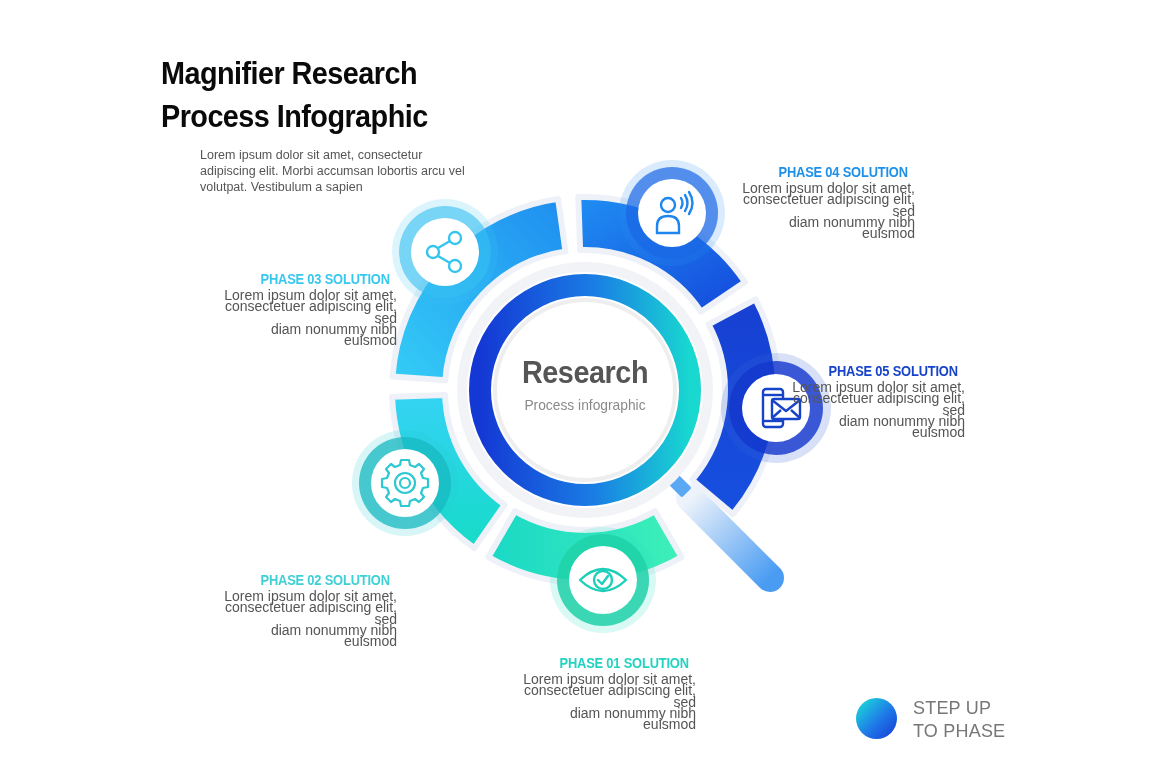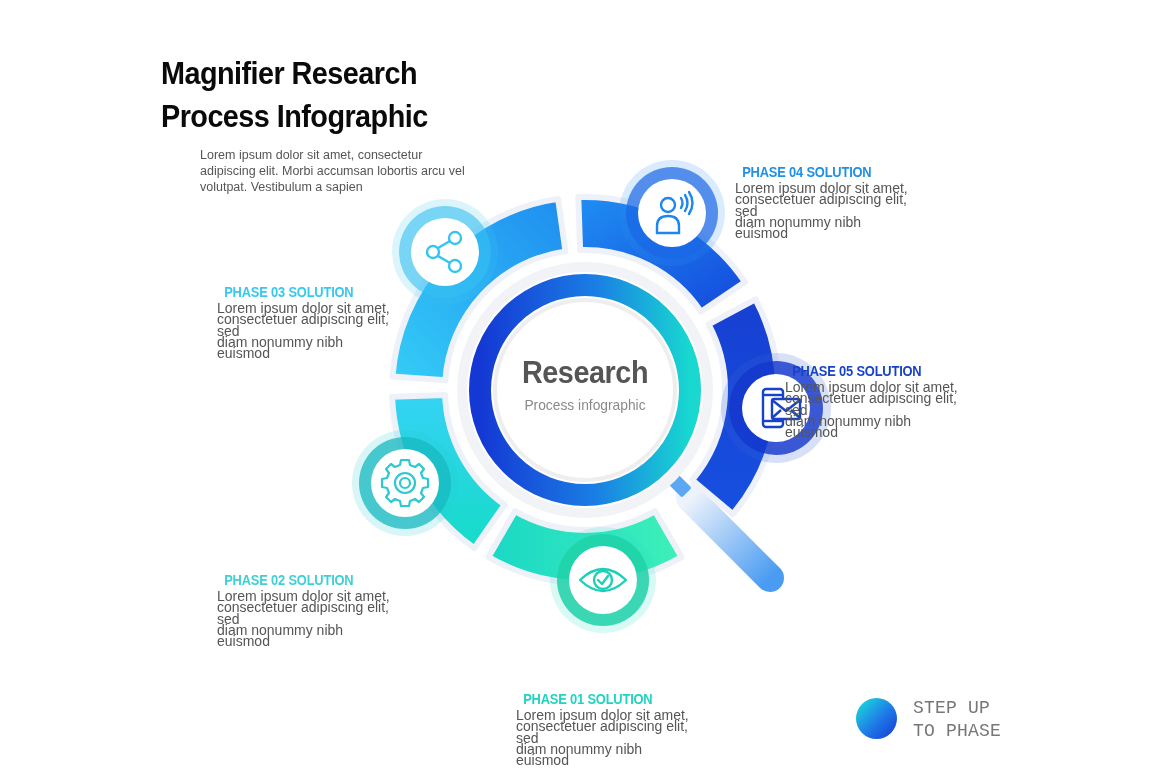--- a/index.html
+++ b/index.html
@@ -4,34 +4,34 @@
 <style>
   html, body { margin: 0; padding: 0; background: #ffffff; }
   body { width: 1170px; height: 780px; position: relative; overflow: hidden;
          font-family: "Liberation Sans", sans-serif; }
   .title { position: absolute; left: 161px; top: 52px; margin: 0;
            font-family: "Liberation Sans", sans-serif; font-weight: 700;
            font-size: 32px; line-height: 43px; color: #0a0a0a; letter-spacing: -0.6px;
            transform: scaleX(0.9); transform-origin: left top; }
   .intro { position: absolute; left: 171px; top: 147px; width: 280px;
            font-size: 12.5px; line-height: 16px; color: #555555; margin-left: 29px; }
-  .phase { position: absolute; text-align: left; width: 180px; }
+  .phase { position: absolute; text-align: right; width: 180px; }
   .phase h3 { margin: 0 0 3px 0; font-size: 14px; font-weight: 700; letter-spacing: -0.2px;
               transform: scaleX(0.92); }
   .phase p { margin: 0; font-size: 14px; line-height: 11.3px; color: #555555; }
   #diagram { position: absolute; left: 0; top: 0; }
   .center-title { position: absolute; left: 485px; top: 354px; width: 200px; text-align: center;
                   font-size: 32px; font-weight: 700; color: #555555; letter-spacing: -0.5px;
                   transform: scaleX(0.9); }
   .center-sub { position: absolute; left: 485px; top: 396px; width: 200px; text-align: center;
                 font-size: 15px; color: #8a8a8a; transform: scaleX(0.92); }
   .brand-dot { position: absolute; left: 856px; top: 698px; width: 41px; height: 41px; border-radius: 50%;
                background: linear-gradient(135deg, #19e6d6 0%, #1f7ae8 55%, #1438d4 100%); }
   .brand-text { position: absolute; left: 913px; top: 697px; font-size: 18px; line-height: 23px;
-                color: #777777; letter-spacing: 0.2px; font-family: Liberation Mono, monospace; }
+                color: #777777; letter-spacing: 0.2px; }
 </style>
 </head>
 <body>
 
 <h1 class="title">
   <span>Magnifier Research</span><br>
   <span>Process Infographic</span>
 </h1>
 <div class="intro">Lorem ipsum dolor sit amet, consectetur adipiscing elit. Morbi accumsan lobortis arcu vel volutpat. Vestibulum a sapien</div>
 
@@ -167,35 +167,35 @@
 diam nonummy nibh euismod</p>
 </div>
 
 <div class="phase" style="left:785px; top:363px;">
   <h3 style="color:#1743c8;">PHASE 05 SOLUTION</h3>
   <p style="white-space:pre-line;">Lorem ipsum dolor sit amet,
 consectetuer adipiscing elit, sed
 diam nonummy nibh euismod</p>
 </div>
 
-<div class="phase" style="left:217px; top:284px;">
+<div class="phase" style="left:217px; top:271px;">
   <h3 style="color:#38c8ee;">PHASE 03 SOLUTION</h3>
   <p style="white-space:pre-line;">Lorem ipsum dolor sit amet,
 consectetuer adipiscing elit, sed
 diam nonummy nibh euismod</p>
 </div>
 
 <div class="phase" style="left:217px; top:572px;">
   <h3 style="color:#3fd0d6;">PHASE 02 SOLUTION</h3>
   <p style="white-space:pre-line;">Lorem ipsum dolor sit amet,
 consectetuer adipiscing elit, sed
 diam nonummy nibh euismod</p>
 </div>
 
-<div class="phase" style="left:516px; top:691px;">
+<div class="phase" style="left:516px; top:655px;">
   <h3 style="color:#22d3c0;">PHASE 01 SOLUTION</h3>
   <p style="white-space:pre-line;">Lorem ipsum dolor sit amet,
 consectetuer adipiscing elit, sed
 diam nonummy nibh euismod</p>
 </div>
 
 <div class="brand-dot"></div>
 <div class="brand-text">
   <span>STEP UP</span><br>
   <span>TO PHASE</span>

